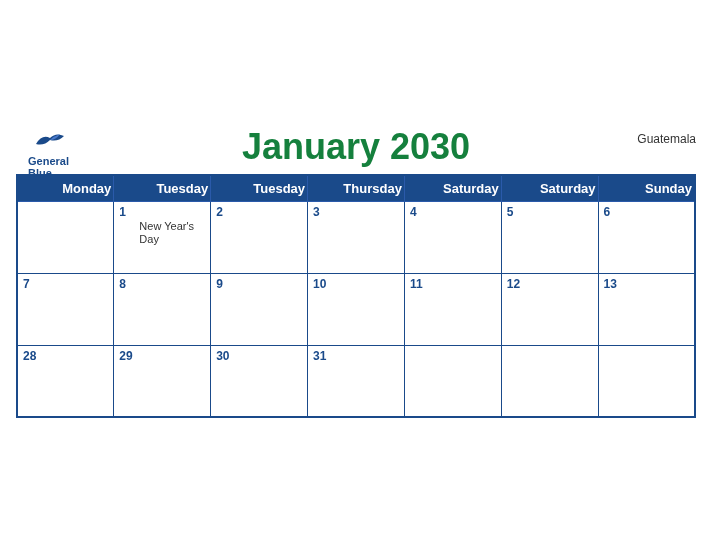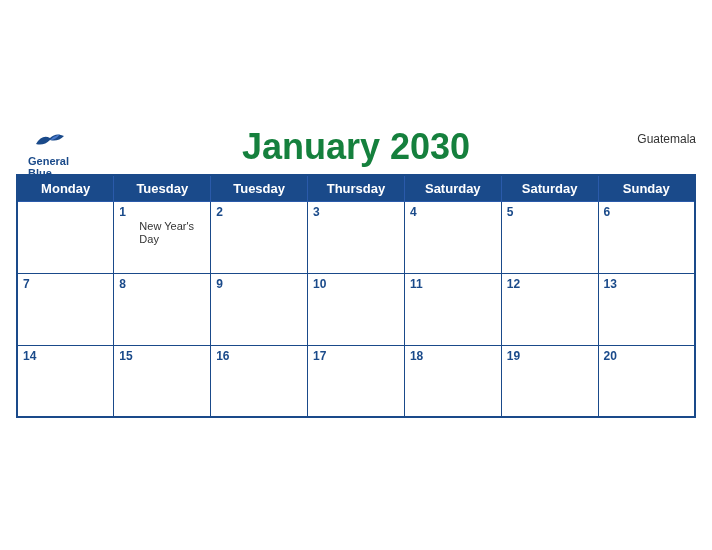--- a/index.html
+++ b/index.html
@@ -60,21 +60,21 @@
       border-collapse: collapse;
       border: 2px solid #1a4a8a;
     }
     .calendar-table thead tr {
       background-color: #1a4a8a;
     }
     .calendar-table thead th {
       color: #fff;
       font-size: 13px;
       font-weight: bold;
-      text-align: center;
+      text-align: right;
       padding: 5px 2px;
       border: 1px solid #2a5aaa;
     }
     .calendar-table tbody tr {
       height: 72px;
     }
     .calendar-table tbody td {
       border: 1px solid #1a4a8a;
       vertical-align: top;
       padding: 3px 5px;
@@ -174,36 +174,30 @@
           </td>
           <td>
             <span class="day-number">12</span>
           </td>
           <td>
             <span class="day-number">13</span>
           </td>
         </tr>
         <tr>
           <td>
-            <span class="day-number">14</span>
-          </td>
-          <td>
-            <span class="day-number">15</span>
-          </td>
-          <td>
-            <span class="day-number">16</span>
-          </td>
-          <td>
-            <span class="day-number">17</span>
-          </td>
-          <td>
-            <span class="day-number">18</span>
-          </td>
-          <td>
-            <span class="day-number">19</span>
-          </td>
-          <td>
-            <span class="day-number">20</span>
-          </td>
+            <span class="day-number">28</span>
+          </td>
+          <td>
+            <span class="day-number">29</span>
+          </td>
+          <td>
+            <span class="day-number">30</span>
+          </td>
+          <td>
+            <span class="day-number">31</span>
+          </td>
+          <td></td>
+          <td></td>
+          <td></td>
         </tr>
       </tbody>
   </table>
 </div>
 
 </body></html>

